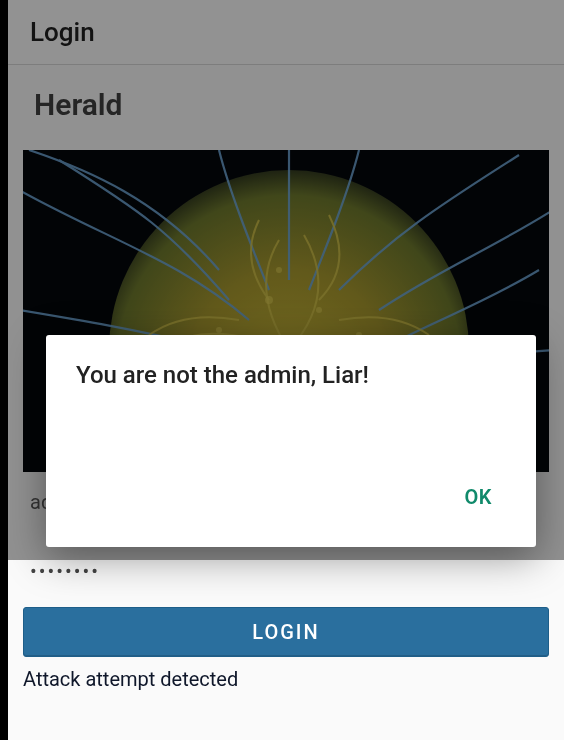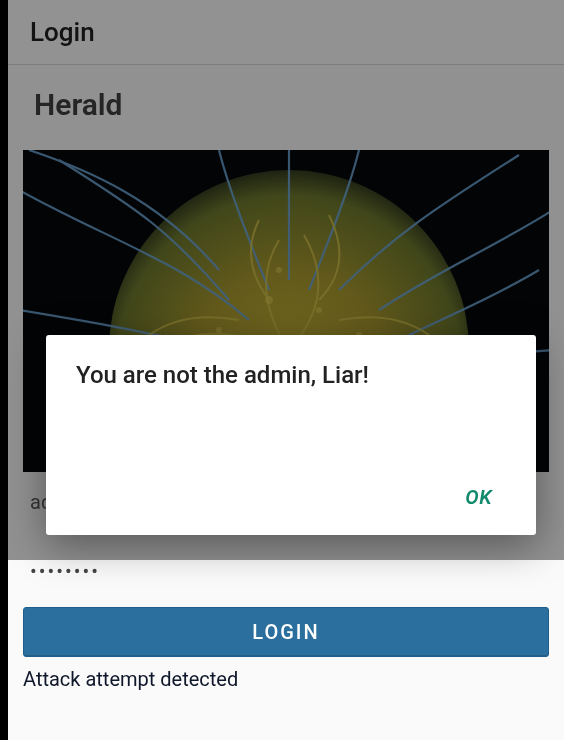--- a/index.html
+++ b/index.html
@@ -10,24 +10,24 @@
   .appbar-title { font-size:26px; font-weight:500; color:#222; }
   .content { position:absolute; left:8px; right:0; top:65px; bottom:0; padding:0; }
   .brand { text-align:left; font-size:30px; font-weight:600; color:#414141; margin-top:22px;margin-left:26px; }
   .hero { margin:28px 15px 0 15px; height:322px; background:#000; overflow:hidden; position:relative; }
   .hero svg { width:100%; height:100%; display:block; }
   .field { margin:18px 22px 0 22px; font-size:20px; color:#5a5a5a; border-bottom:1px solid rgba(0,0,0,0); padding-bottom:4px;}
   .pwd { margin:40px 22px 0 22px; font-size:20px; letter-spacing:2px; color:#444; }
   .login-btn { margin:24px 15px 0 15px; height:50px; background:#2a6f9e; border:1px solid #1e5e89; border-radius:3px; display:flex; align-items:center; justify-content:center; color:#fff; font-size:20px; font-weight:500; letter-spacing:2px; box-shadow: inset 0 -1px 0 rgba(0,0,0,.15); }
   .status { margin:10px 15px 0 15px; font-size:20px; color:#0f172a; }
   .scrim { position:absolute; inset:0; background:rgba(0,0,0,.42); }
-  .dialog { position:absolute; left:46px; right:28px; top:335px; background:#fff; border-radius:3px; box-shadow:0 10px 40px rgba(0,0,0,.4); padding:26px 30px 18px 30px; }
+  .dialog { position:absolute; left:46px; right:28px; top:335px; background:#fff; border-radius:3px; box-shadow:0 10px 40px rgba(0,0,0,.4); padding:26px 30px 30px 30px; }
   .dialog-title { font-size:24px; font-weight:500; color:#222; }
   .dialog-actions { display:flex; justify-content:flex-end; margin-top:88px; }
-  .dialog-ok { color:#118a6b; font-size:20px; font-weight:600; letter-spacing:.5px; padding:8px 14px; cursor:pointer;font-style:italic; }
+  .dialog-ok { color:#118a6b; font-size:20px; font-weight:600; letter-spacing:.5px; padding:8px 14px; cursor:pointer; }
 </style>
 </head>
 <body>
 
 <div class="screen">
   <div class="left-edge"></div>
 
   <div class="appbar">
     <div class="appbar-title">Login</div>
   </div>

